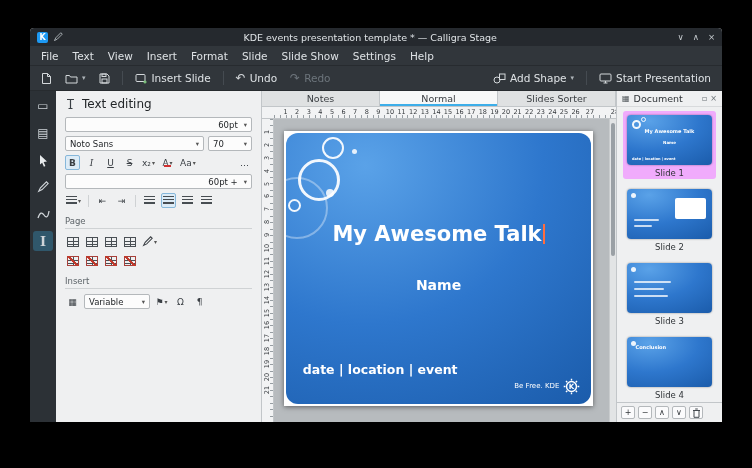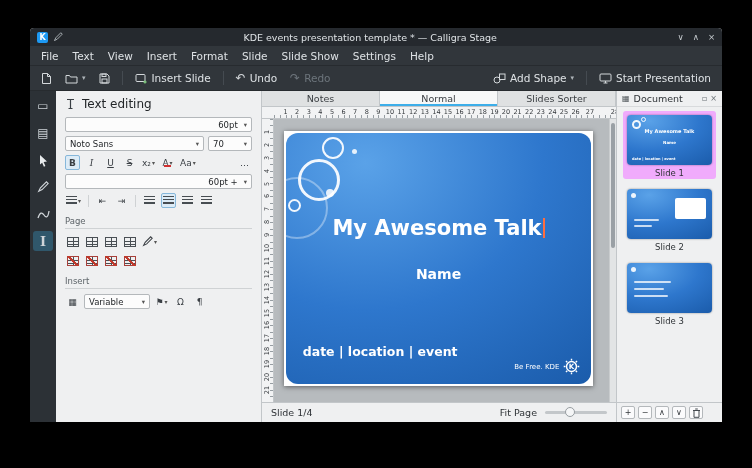--- a/index.html
+++ b/index.html
@@ -486,29 +486,20 @@
                     <text x="12" y="15.6" font-size="10" font-weight="bold" fill="#fff" text-anchor="middle" font-family="DejaVu Sans, sans-serif">K</text>
                   </svg>
                 </div>
               </div>
             </div>
           </div>
           <div class="vscroll">
             <div class="vthumb"></div>
           </div>
         </div>
-        <div class="statusbar">
-          <span>Slide 1/4</span>
-          <span class="sspacer"></span>
-          <span>Fit Page</span>
-          <span class="slider">
-            <span class="fill"></span>
-            <span class="knob"></span>
-          </span>
-        </div>
       </div>
 
       <div class="docker">
         <div class="docker-head">
           <span class="dh-ico">▦</span>
           <span>Document</span>
           <span class="dh-right">
             <span>▫</span>
             <span>×</span>
           </span>
@@ -535,20 +526,27 @@
           </div>
           <div class="thumb-item">
             <div class="mini">
               <span class="kdot"></span>
               <span class="wline" style="left:8%;top:36%;width:44%"></span>
               <span class="wline" style="left:8%;top:50%;width:36%"></span>
               <span class="wline" style="left:8%;top:64%;width:40%"></span>
             </div>
             <div class="thumb-label">Slide 3</div>
           </div>
+          <div class="thumb-item">
+            <div class="mini">
+              <span class="kdot"></span>
+              <div class="mtitle4">Conclusion</div>
+            </div>
+            <div class="thumb-label">Slide 4</div>
+          </div>
         </div>
         <div class="docker-foot">
           <span class="fbtn">+</span>
           <span class="fbtn">−</span>
           <span class="fbtn">∧</span>
           <span class="fbtn">∨</span>
           <span class="fbtn">
             <svg width="9" height="10" viewBox="0 0 9 10">
                 <path d="M1 2.5h7M2 2.5v6.8h5V2.5M3.2 1h2.6" stroke="#444a4f" fill="none"></path>
               </svg>

